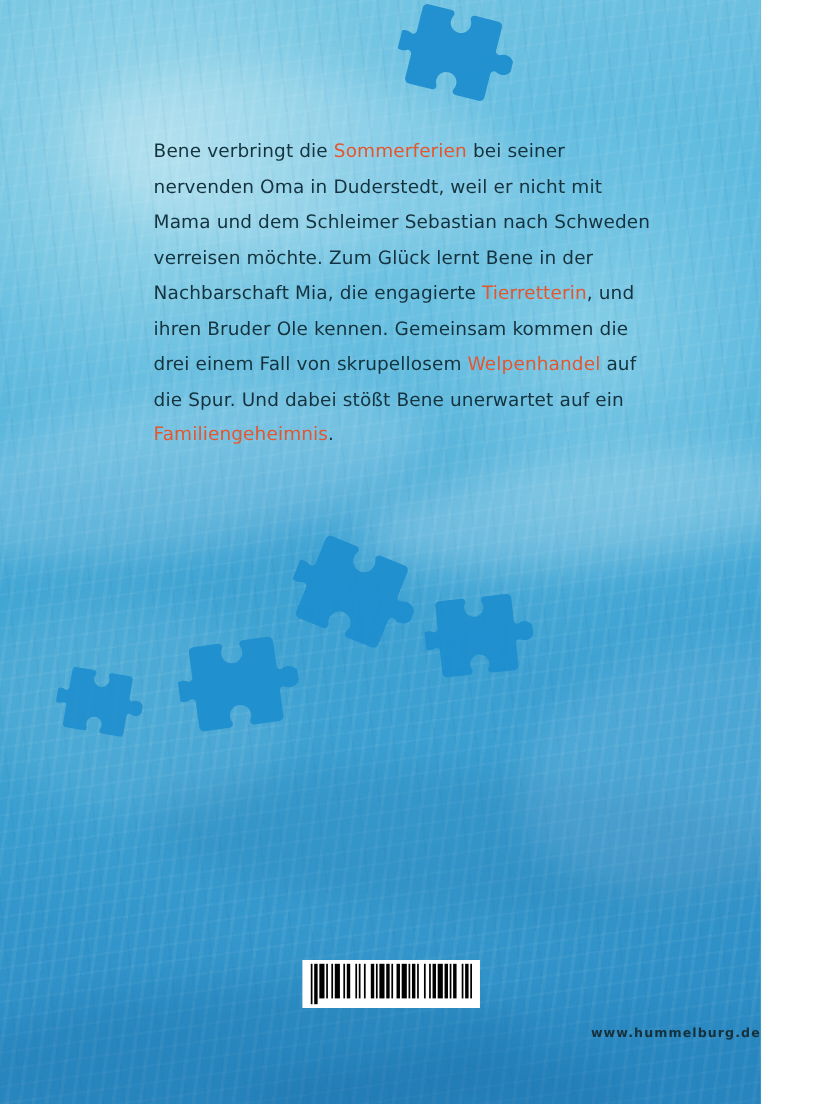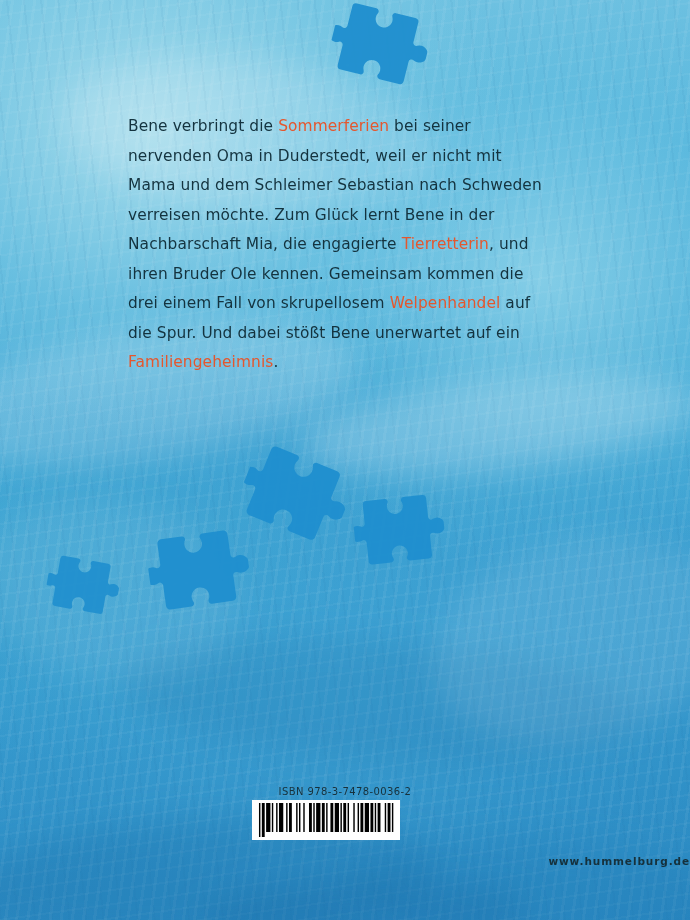--- a/index.html
+++ b/index.html
@@ -9,21 +9,21 @@
   }
   body {
     width: 690px;
     height: 920px;
     overflow: hidden;
     font-family: "Liberation Sans", sans-serif;
   }
 
   #cover {
     position: relative;
-    width: 690px;
+    width: 634px;
     height: 920px;
     overflow: hidden;
     background: #3aa8d8;
   }
 
   
   .bg-base {
     position: absolute;
     inset: 0;
     background:
@@ -160,21 +160,20 @@
       <div class="puzzle" style="left: 355px; top: 492px; width: 90px; height: 90px; transform: rotate(-6deg); opacity: 0.95;"><svg viewBox="0 0 96 96" width="100%" height="100%">
           <path d="M16,6 h20 a3,3 0 0 1 2.6,4.4 a8.5,8.5 0 1 0 14.8,0 a3,3 0 0 1 2.6,-4.4 h20 a4,4 0 0 1 4,4 v20 a3,3 0 0 0 4.4,2.6 a8.5,8.5 0 1 1 0,14.8 a3,3 0 0 0 -4.4,2.6 v20 a4,4 0 0 1 -4,4 h-20 a3,3 0 0 1 -2.6,-4.4 a8.5,8.5 0 1 0 -14.8,0 a3,3 0 0 1 -2.6,4.4 h-20 a4,4 0 0 1 -4,-4 v-20 a3,3 0 0 0 -4.4,-2.6 a8.5,8.5 0 1 1 0,-14.8 a3,3 0 0 0 4.4,-2.6 v-20 a4,4 0 0 1 4,-4 z" fill="#1f8fcf"></path>
         </svg></div>
       <div class="puzzle" style="left: 46px; top: 555px; width: 72px; height: 72px; transform: rotate(10deg); opacity: 0.9;"><svg viewBox="0 0 96 96" width="100%" height="100%">
           <path d="M16,6 h20 a3,3 0 0 1 2.6,4.4 a8.5,8.5 0 1 0 14.8,0 a3,3 0 0 1 2.6,-4.4 h20 a4,4 0 0 1 4,4 v20 a3,3 0 0 0 4.4,2.6 a8.5,8.5 0 1 1 0,14.8 a3,3 0 0 0 -4.4,2.6 v20 a4,4 0 0 1 -4,4 h-20 a3,3 0 0 1 -2.6,-4.4 a8.5,8.5 0 1 0 -14.8,0 a3,3 0 0 1 -2.6,4.4 h-20 a4,4 0 0 1 -4,-4 v-20 a3,3 0 0 0 -4.4,-2.6 a8.5,8.5 0 1 1 0,-14.8 a3,3 0 0 0 4.4,-2.6 v-20 a4,4 0 0 1 4,-4 z" fill="#1f8fcf"></path>
         </svg></div>
     </div>
 
   <div class="blurb" id="blurb"><span>Bene verbringt die </span><span class="hl">Sommerferien</span><span> bei seiner nervenden Oma in Duderstedt, weil er nicht mit Mama und dem Schleimer Sebastian nach Schweden verreisen möchte. Zum Glück lernt Bene in der Nachbarschaft Mia, die engagierte </span><span class="hl">Tierretterin</span><span>, und ihren Bruder Ole kennen. Gemeinsam kommen die drei einem Fall von skrupellosem </span><span class="hl">Welpenhandel</span><span> auf die Spur. Und dabei stößt Bene unerwartet auf ein </span><span class="hl">Familiengeheimnis</span><span>.</span></div>
 
-  <div class="isbn-text">ISBN 978-3-7478-0036-2</div>
 
   <div class="barcode-box">
     <svg class="barcode" viewBox="0 0 140 34" preserveAspectRatio="none" aria-hidden="true">
       <g id="bars" fill="#000000">
           <rect x="2.00" y="0" width="1.45" height="34"></rect>
           <rect x="4.90" y="0" width="2.90" height="34"></rect>
           <rect x="9.25" y="0" width="4.35" height="29"></rect>
           <rect x="15.05" y="0" width="1.45" height="29"></rect>
           <rect x="19.40" y="0" width="1.45" height="29"></rect>
           <rect x="22.30" y="0" width="4.35" height="29"></rect>

